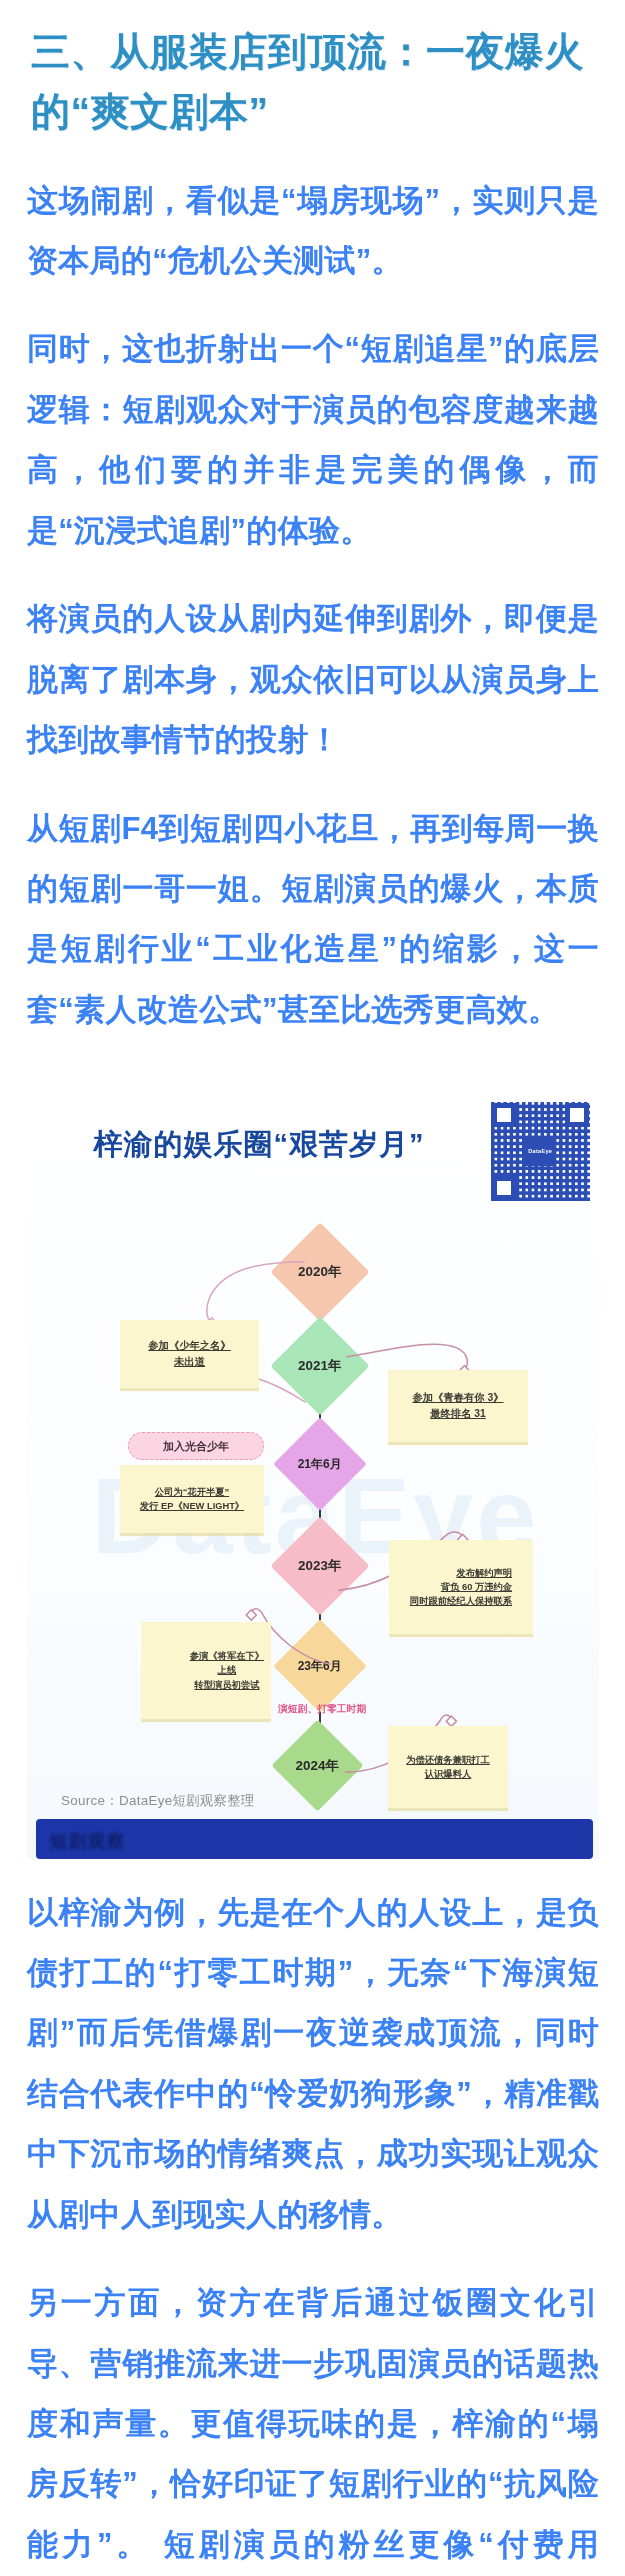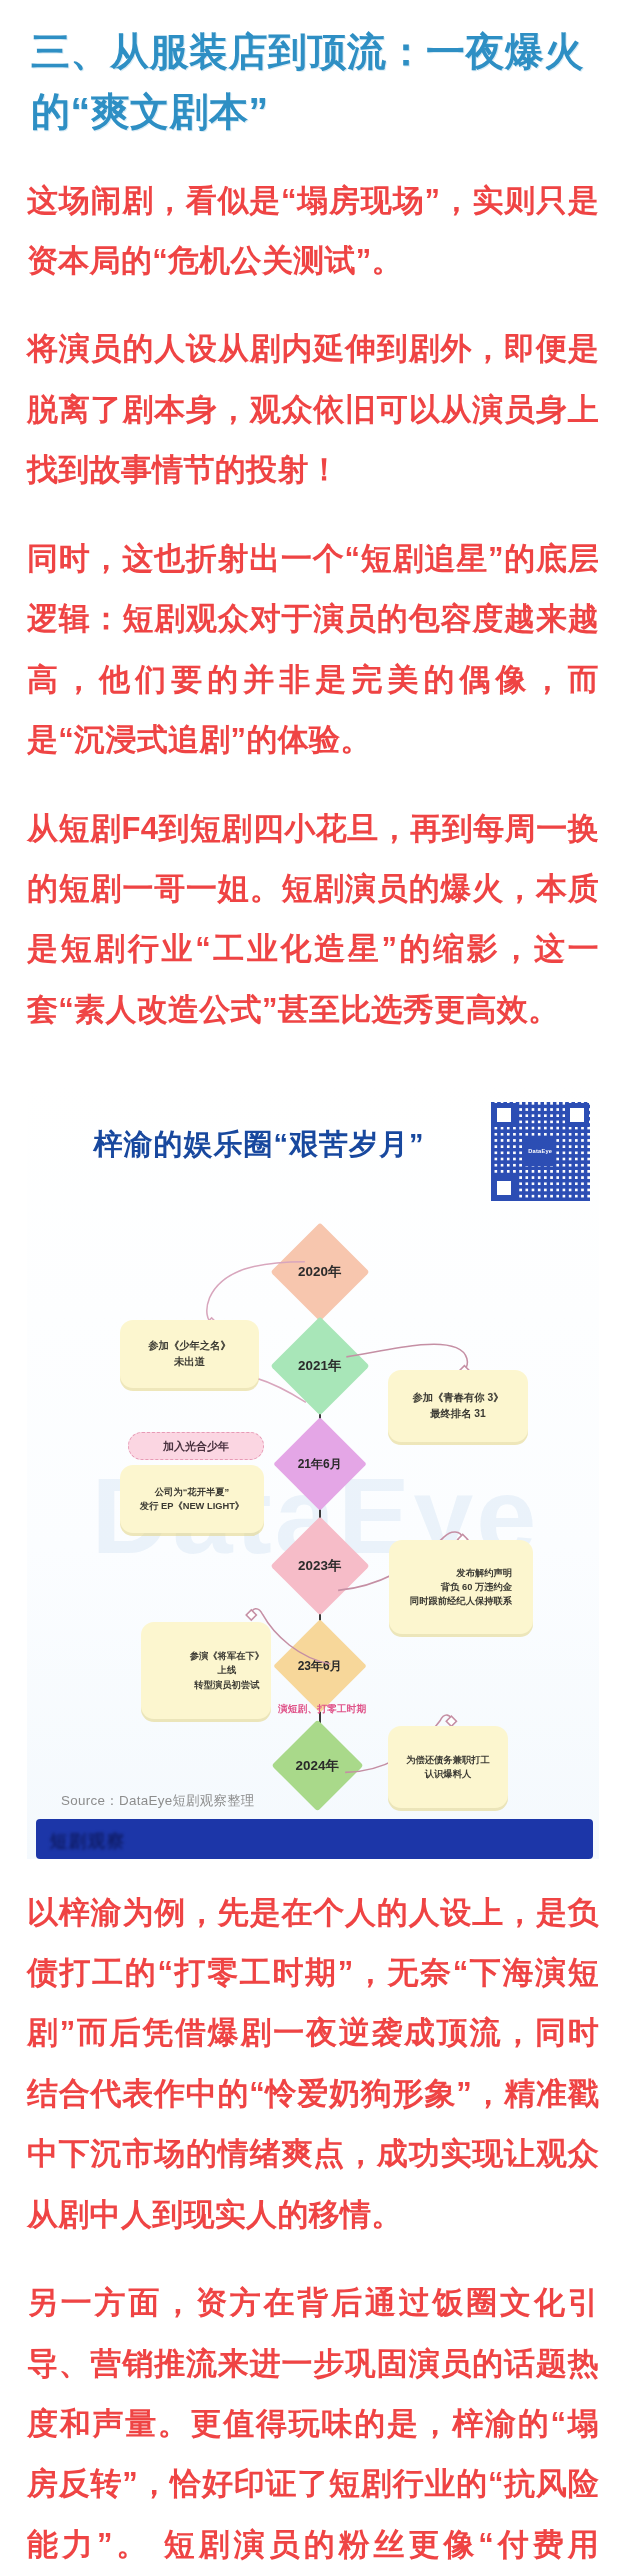--- a/index.html
+++ b/index.html
@@ -23,21 +23,21 @@
     padding: 18px 27px 5.2px 27px;
     margin: 4px;
     text-shadow: 1px 1px 0 rgba(46,143,196,0.18);
   }
 
   
   .para {
     font-size: 31px;
     line-height: 1.95;
     font-weight: 700;
-    color: #ef4444;
+    color: #3b82f6;
     margin: 0;
     padding: 18.5px 27px 0 27px;
     text-align: justify;
     text-justify: inter-ideograph;
     letter-spacing: 0.3px;
   }
   .para + .para { padding-top: 28px; }
 
   
   .infographic {
@@ -134,26 +134,27 @@
     color: #2a2a2a;
     font-weight: 800;
     white-space: nowrap;
   }
   .d-wide { border-radius: 2.1px; }
   .d-wide > span { font-size: 12px; }
 
   
   .card {
     background: #fcf6cf;
-    border-radius: 13px;
+    border-radius: 0;
     box-shadow: 0 3.1px 0 rgba(226,212,130,.55);
     color: #3b3a33;
     font-size: 10.3px;
     line-height: 1.55;
     padding: 7.2px 6.2px;
+    text-decoration: underline;
   }
   .card.small { font-size: 9.3px; }
 
   .pill {
     background: #fbd6e2;
     border: 1px dashed #e79ab5;
     border-radius: 14.4px;
     color: #4a3340;
     font-size: 11px;
     padding: 4.1px 9.3px;
@@ -200,22 +201,22 @@
   }
 </style>
 </head>
 <body>
 
 <div class="page">
 
   <h1 class="article-title">三、从服装店到顶流：一夜爆火的“爽文剧本”</h1>
 
   <p class="para">这场闹剧，看似是“塌房现场”，实则只是资本局的“危机公关测试”。</p>
+  <p class="para">同时，这也折射出一个“短剧追星”的底层逻辑：短剧观众对于演员的包容度越来越高，他们要的并非是完美的偶像，而是“沉浸式追剧”的体验。</p>
   <p class="para">将演员的人设从剧内延伸到剧外，即便是脱离了剧本身，观众依旧可以从演员身上找到故事情节的投射！</p>
-  <p class="para">同时，这也折射出一个“短剧追星”的底层逻辑：短剧观众对于演员的包容度越来越高，他们要的并非是完美的偶像，而是“沉浸式追剧”的体验。</p>
   <p class="para">从短剧F4到短剧四小花旦，再到每周一换的短剧一哥一姐。短剧演员的爆火，本质是短剧行业“工业化造星”的缩影，这一套“素人改造公式”甚至比选秀更高效。</p>
 
   <div class="infographic">
 
     <div class="ig-head">
       <div class="ig-title">梓渝的娱乐圈“艰苦岁月”</div>
 
       <div class="qr">
         <div class="finder f1"></div>
         <div class="finder f2"></div>

